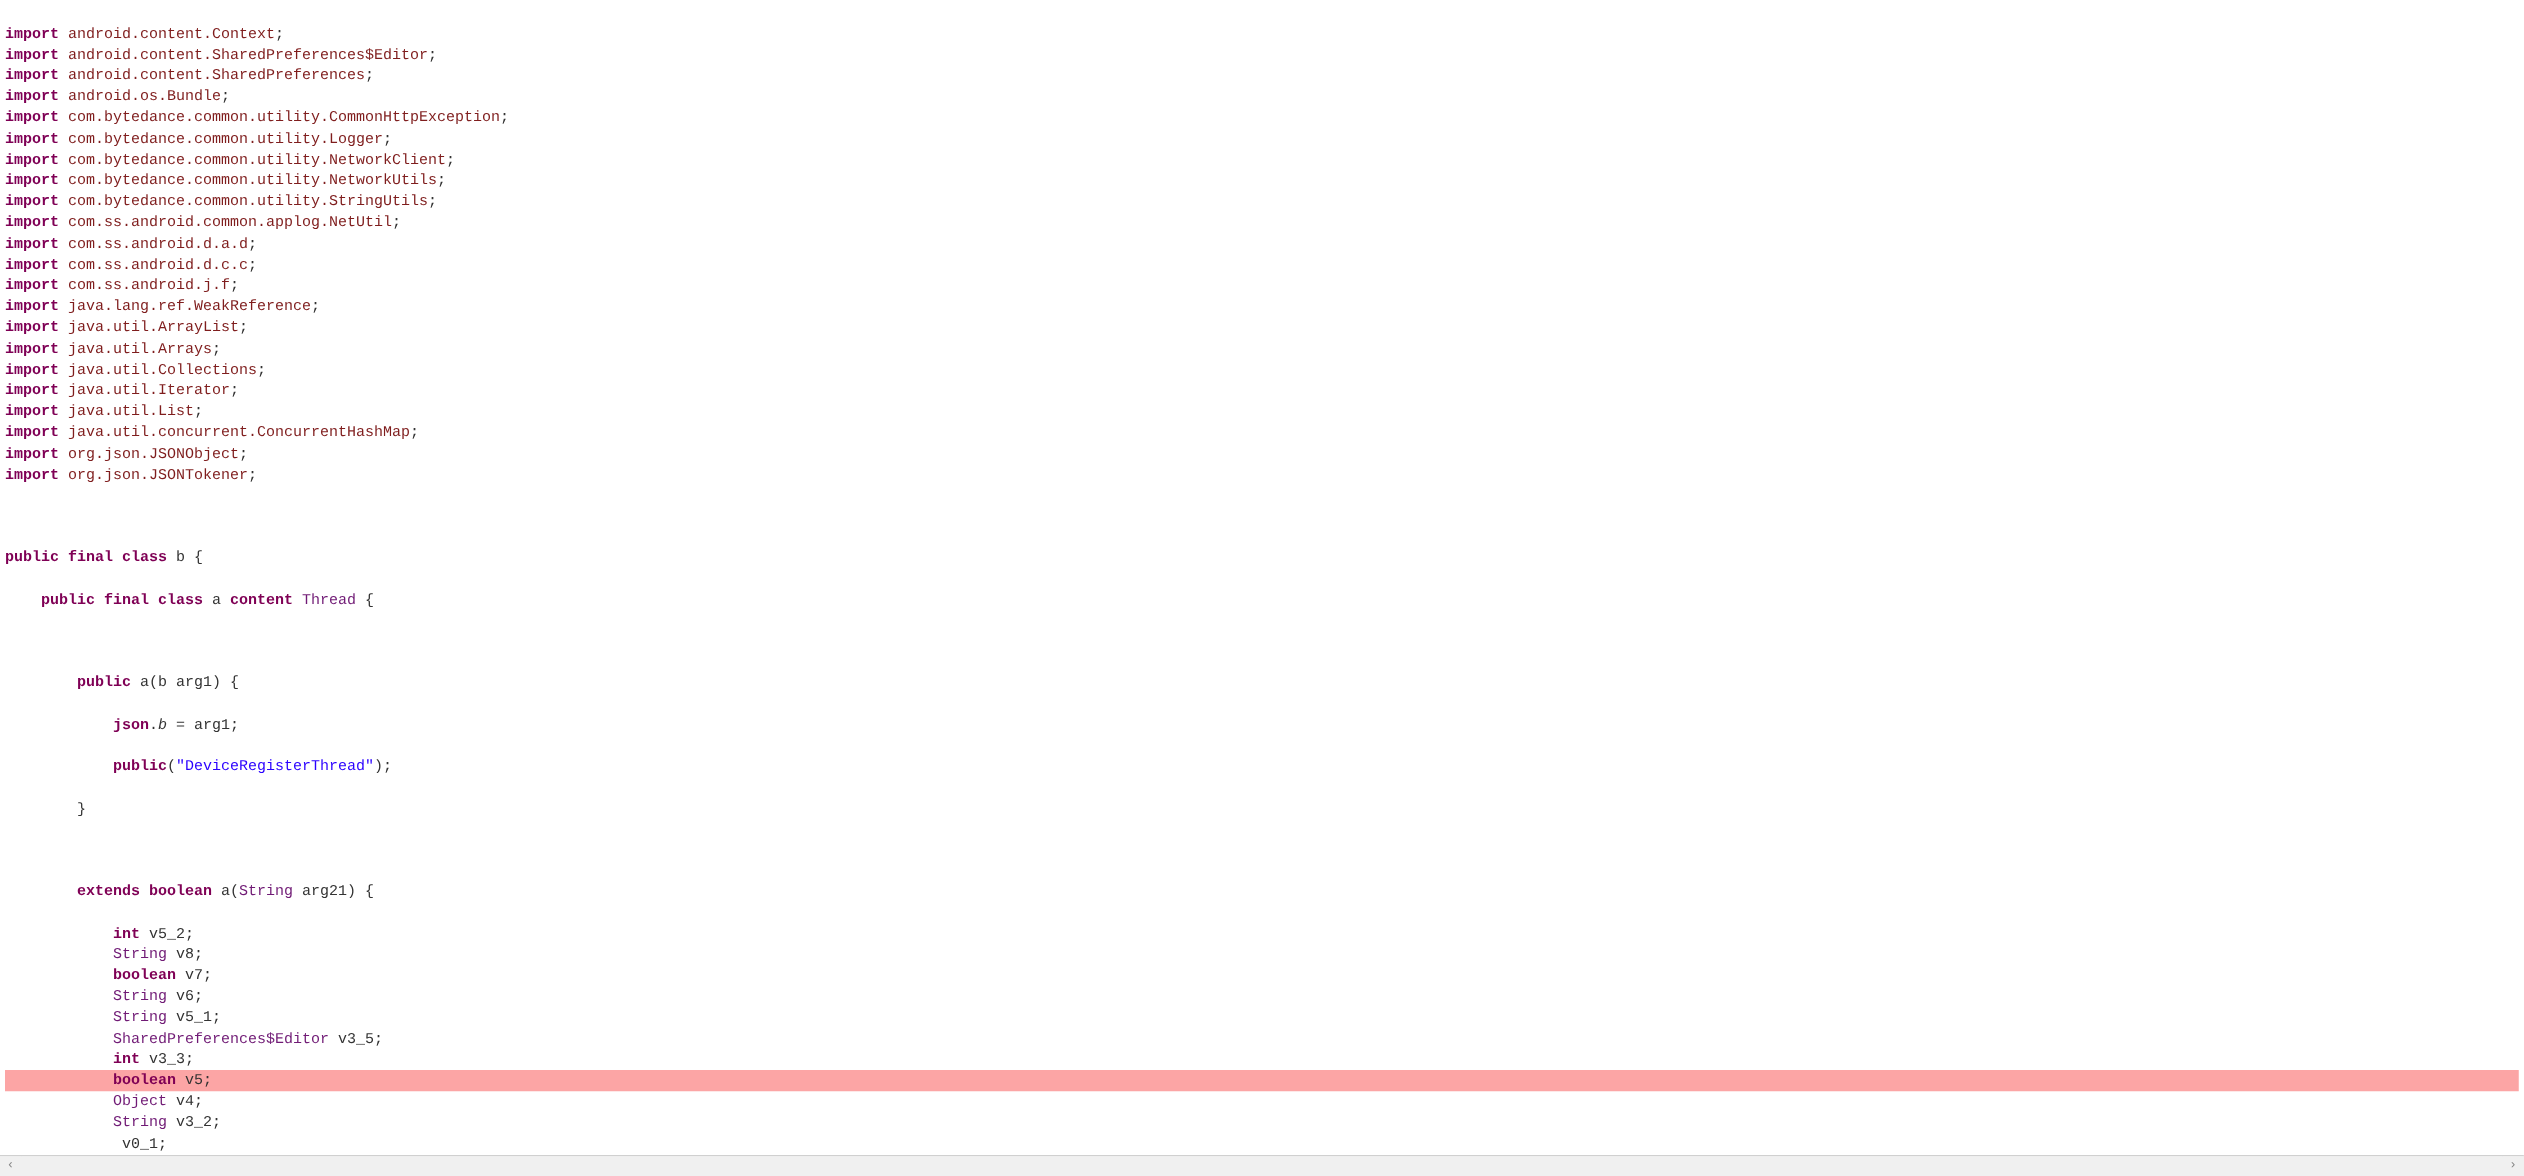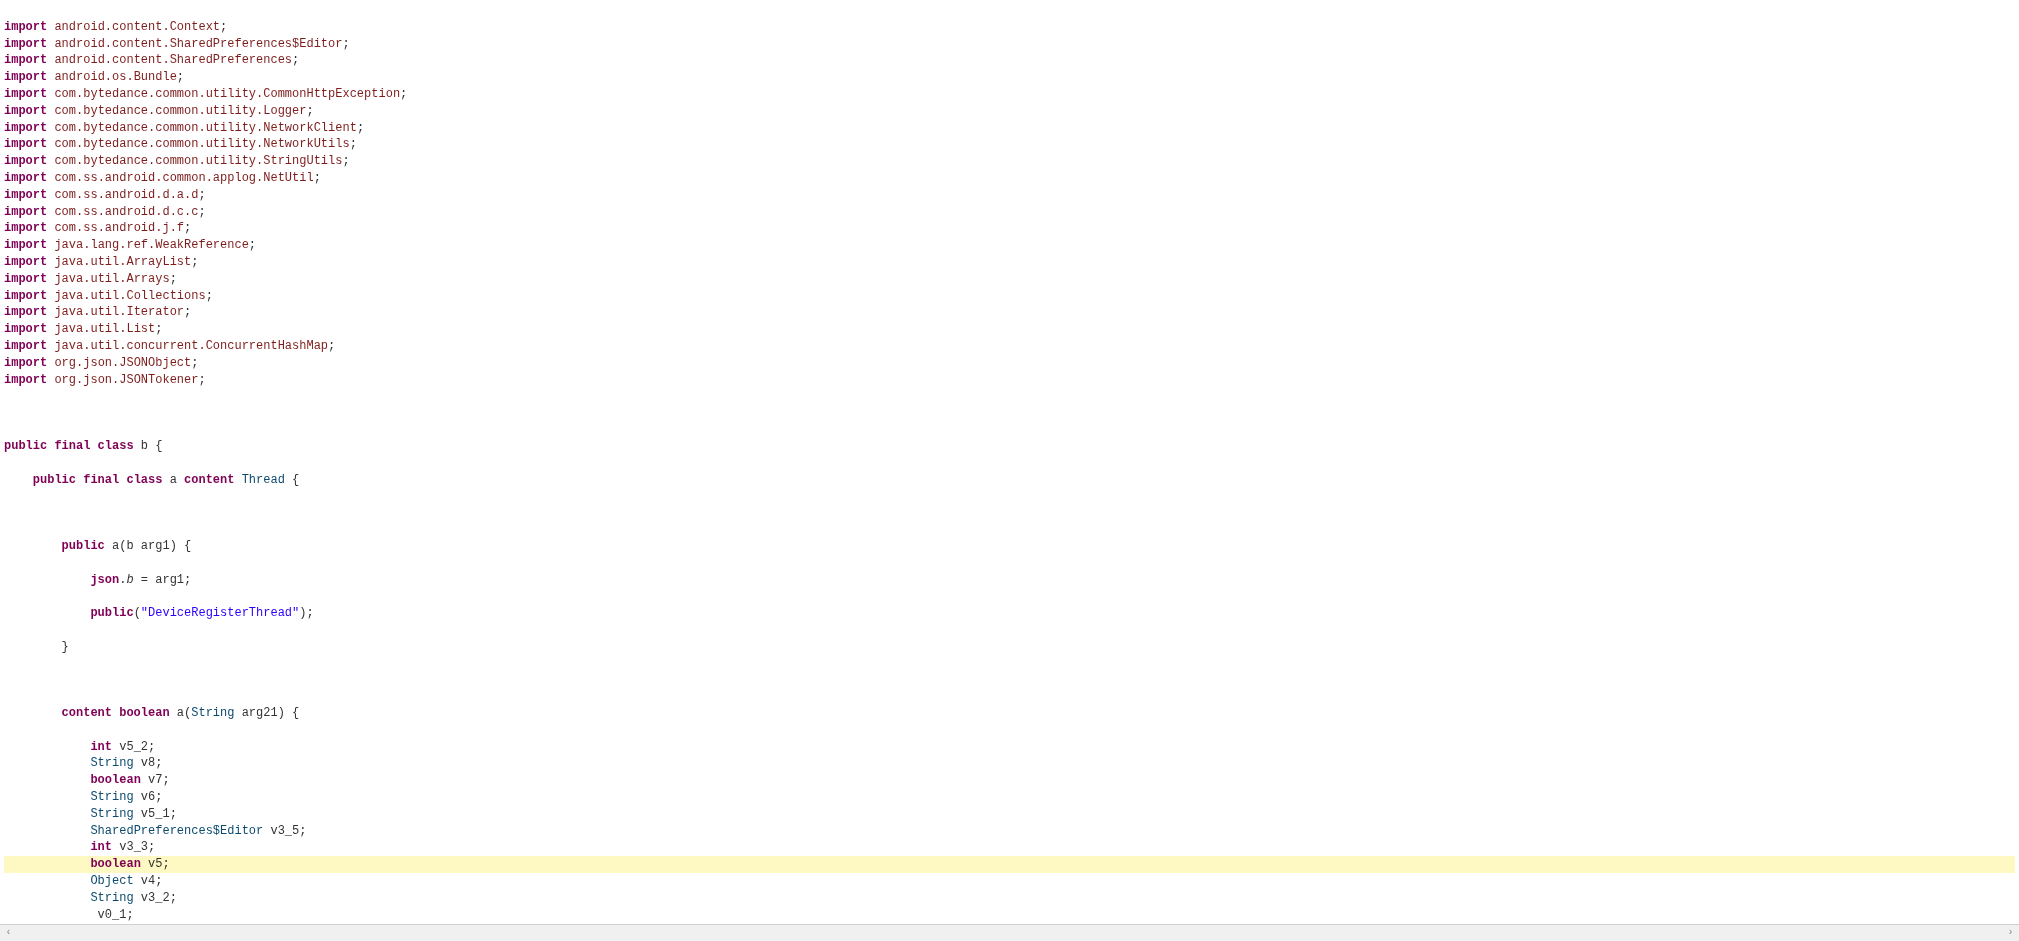--- a/index.html
+++ b/index.html
@@ -9,23 +9,23 @@
   background: #ffffff;
   color: #333;
   line-height: 1.4;
   overflow-x: hidden;
 }
 .code-area {
   white-space: pre;
   padding: 2px 4px;
 }
 .line { display: block; min-height: 16px; }
-.line.highlighted { background: #fef9c3; font-family: Liberation Mono, monospace; }
+.line.highlighted { background: #fca5a5; font-family: Liberation Mono, monospace; }
 .kw { color: #7f0055; font-weight: bold; }
-.type { color: #0c4a6e; }
+.type { color: #701a75; }
 .str { color: #2a00ff; }
 .pkg { color: #7f1d1d; }
 .var { font-style: italic; }
 .scrollbar {
   position: fixed;
   bottom: 0;
   left: 0;
   right: 0;
   height: 17px;
   background: #f0f0f0;
@@ -58,21 +58,21 @@
 <div id="imports-container"><span class="line"><span class="kw">import</span> <span class="pkg">android.content.Context</span>;</span><span class="line"><span class="kw">import</span> <span class="pkg">android.content.SharedPreferences$Editor</span>;</span><span class="line"><span class="kw">import</span> <span class="pkg">android.content.SharedPreferences</span>;</span><span class="line"><span class="kw">import</span> <span class="pkg">android.os.Bundle</span>;</span><span class="line"><span class="kw">import</span> <span class="pkg">com.bytedance.common.utility.CommonHttpException</span>;</span><span class="line"><span class="kw">import</span> <span class="pkg">com.bytedance.common.utility.Logger</span>;</span><span class="line"><span class="kw">import</span> <span class="pkg">com.bytedance.common.utility.NetworkClient</span>;</span><span class="line"><span class="kw">import</span> <span class="pkg">com.bytedance.common.utility.NetworkUtils</span>;</span><span class="line"><span class="kw">import</span> <span class="pkg">com.bytedance.common.utility.StringUtils</span>;</span><span class="line"><span class="kw">import</span> <span class="pkg">com.ss.android.common.applog.NetUtil</span>;</span><span class="line"><span class="kw">import</span> <span class="pkg">com.ss.android.d.a.d</span>;</span><span class="line"><span class="kw">import</span> <span class="pkg">com.ss.android.d.c.c</span>;</span><span class="line"><span class="kw">import</span> <span class="pkg">com.ss.android.j.f</span>;</span><span class="line"><span class="kw">import</span> <span class="pkg">java.lang.ref.WeakReference</span>;</span><span class="line"><span class="kw">import</span> <span class="pkg">java.util.ArrayList</span>;</span><span class="line"><span class="kw">import</span> <span class="pkg">java.util.Arrays</span>;</span><span class="line"><span class="kw">import</span> <span class="pkg">java.util.Collections</span>;</span><span class="line"><span class="kw">import</span> <span class="pkg">java.util.Iterator</span>;</span><span class="line"><span class="kw">import</span> <span class="pkg">java.util.List</span>;</span><span class="line"><span class="kw">import</span> <span class="pkg">java.util.concurrent.ConcurrentHashMap</span>;</span><span class="line"><span class="kw">import</span> <span class="pkg">org.json.JSONObject</span>;</span><span class="line"><span class="kw">import</span> <span class="pkg">org.json.JSONTokener</span>;</span></div>
 <span class="line"></span>
 <span class="line"><span class="kw">public final class</span> <span>b</span><span> {</span></span>
 <span class="line">    <span class="kw">public final class</span> <span>a</span> <span class="kw">content</span> <span class="type">Thread</span><span> {</span></span>
 <span class="line"></span>
 <span class="line">        <span class="kw">public</span> <span>a</span>(<span>b</span> <span>arg1</span><span>) {</span></span>
 <span class="line">            <span class="kw">json</span><span>.</span><span class="var">b</span><span> = arg1;</span></span>
 <span class="line">            <span class="kw">public</span><span>(</span><span class="str">"DeviceRegisterThread"</span><span>);</span></span>
 <span class="line">        }</span>
 <span class="line"></span>
-<span class="line">        <span class="kw">content boolean</span> <span>a</span>(<span class="type">String</span> <span>arg21</span><span>) {</span></span>
+<span class="line">        <span class="kw">extends boolean</span> <span>a</span>(<span class="type">String</span> <span>arg21</span><span>) {</span></span>
 <div id="decls-container"><span class="line">            <span class="kw">int</span> v5_2;</span><span class="line">            <span class="type">String</span> v8;</span><span class="line">            <span class="kw">boolean</span> v7;</span><span class="line">            <span class="type">String</span> v6;</span><span class="line">            <span class="type">String</span> v5_1;</span><span class="line">            <span class="type">SharedPreferences$Editor</span> v3_5;</span><span class="line">            <span class="kw">int</span> v3_3;</span><span class="line highlighted">            <span class="kw">boolean</span> v5;</span><span class="line">            <span class="type">Object</span> v4;</span><span class="line">            <span class="type">String</span> v3_2;</span><span class="line">             v0_1;</span></div>
 
 
 
 
 
 
 
 
 

